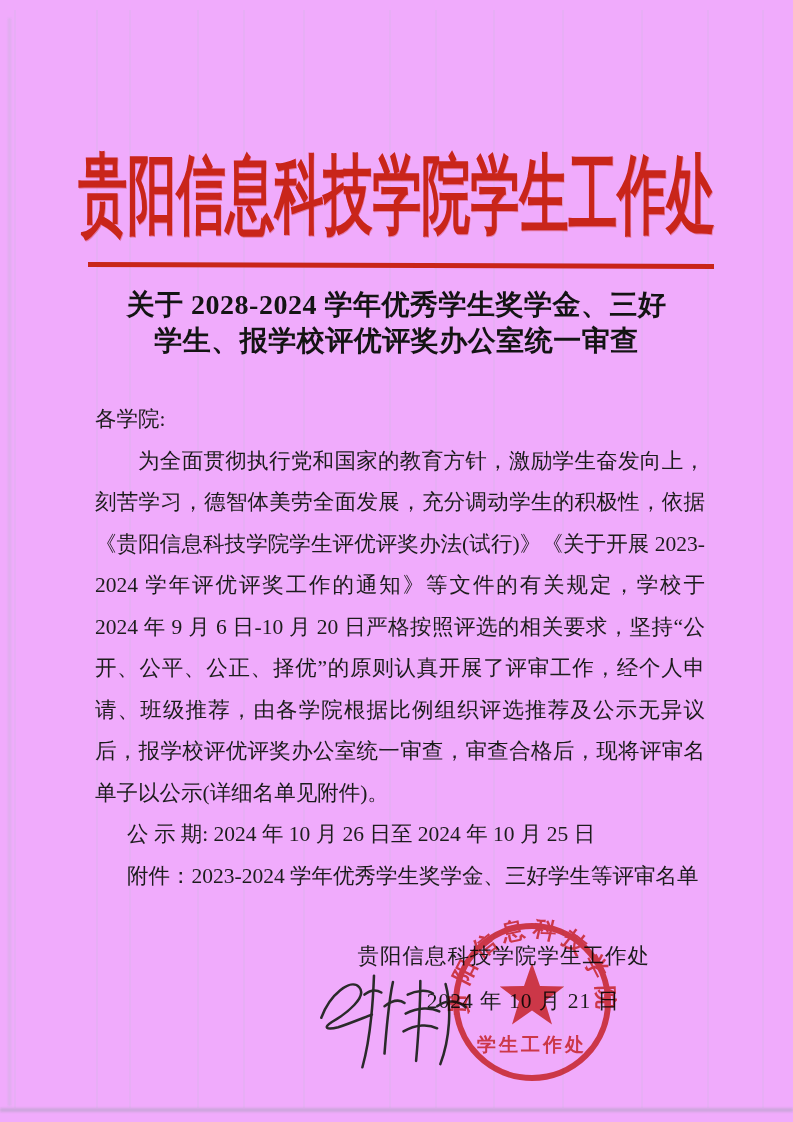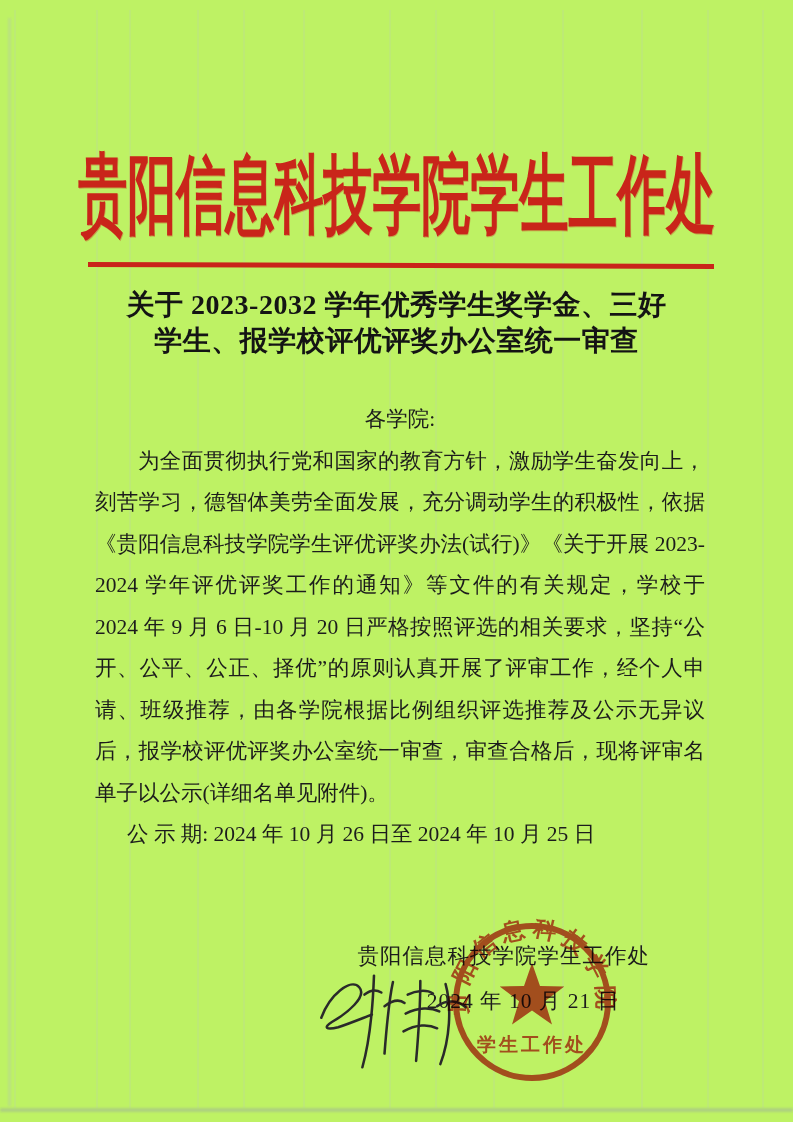--- a/index.html
+++ b/index.html
@@ -4,21 +4,21 @@
 <style>
   * { margin: 0; padding: 0; box-sizing: border-box; }
   html, body { background: #ffffff; }
   body { font-family: "Liberation Serif", "DejaVu Serif", serif; }
 
   .page {
     position: relative;
     width: 793px;
     height: 1122px;
     margin: 0 auto;
-    background: #bef264;
+    background: #f0abfc;
     overflow: hidden;
   }
 
   
   .scan-band {
     position: absolute;
     top: 10px;
     bottom: 14px;
     width: 2px;
     background: rgba(185,195,210,0.16);
@@ -74,21 +74,21 @@
     letter-spacing: 0.5px;
   }
 
   .body-block {
     position: absolute;
     top: 399px; left: 95px; width: 610px;
     font-size: 21.5px;
     color: #1c1c1c;
     line-height: 41.5px;
   }
-  .salutation { text-align: center; }
+  .salutation { text-align: left; }
   .paragraph {
     text-align: justify;
     text-justify: inter-ideograph;
     text-indent: 2em;
   }
   .info-line { padding-left: 32px; }
 
   .sig-org {
     position: absolute;
     top: 941px; right: 143px;
@@ -138,28 +138,29 @@
   <div class="edge-left"></div>
   <div class="edge-bottom"></div>
 
   <div class="masthead">
     <div class="masthead-text">贵阳信息科技学院学生工作处</div>
   </div>
 
   <div class="red-rule"></div>
 
   <div class="doc-title">
-    <div>关于 2023-2032 学年优秀学生奖学金、三好</div>
+    <div>关于 2028-2024 学年优秀学生奖学金、三好</div>
     <div>学生、报学校评优评奖办公室统一审查</div>
   </div>
 
   <div class="body-block">
     <div class="salutation">各学院:</div>
     <div class="paragraph">为全面贯彻执行党和国家的教育方针，激励学生奋发向上，刻苦学习，德智体美劳全面发展，充分调动学生的积极性，依据《贵阳信息科技学院学生评优评奖办法(试行)》《关于开展 2023-2024 学年评优评奖工作的通知》等文件的有关规定，学校于 2024 年 9 月 6 日-10 月 20 日严格按照评选的相关要求，坚持“公开、公平、公正、择优”的原则认真开展了评审工作，经个人申请、班级推荐，由各学院根据比例组织评选推荐及公示无异议后，报学校评优评奖办公室统一审查，审查合格后，现将评审名单子以公示(详细名单见附件)。</div>
     <div class="info-line">公 示 期: 2024 年 10 月 26 日至 2024 年 10 月 25 日</div>
+    <div class="info-line">附件：2023-2024 学年优秀学生奖学金、三好学生等评审名单</div>
   </div>
 
   <div class="sig-org">贵阳信息科技学院学生工作处</div>
   <div class="sig-date">2024 年 10 月 21 日</div>
 
   <div class="handwriting">
     <svg viewBox="0 0 150 110">
       <g fill="none" stroke="#2a2a2a" stroke-width="2.4" stroke-linecap="round" stroke-linejoin="round">
         <path d="M 6,52 C 14,30 34,14 42,23 C 50,32 30,48 16,56 C 8,61 10,64 22,61 C 34,57 46,52 54,49"></path>
         <path d="M 56,12 C 55,40 52,74 45,99"></path>

